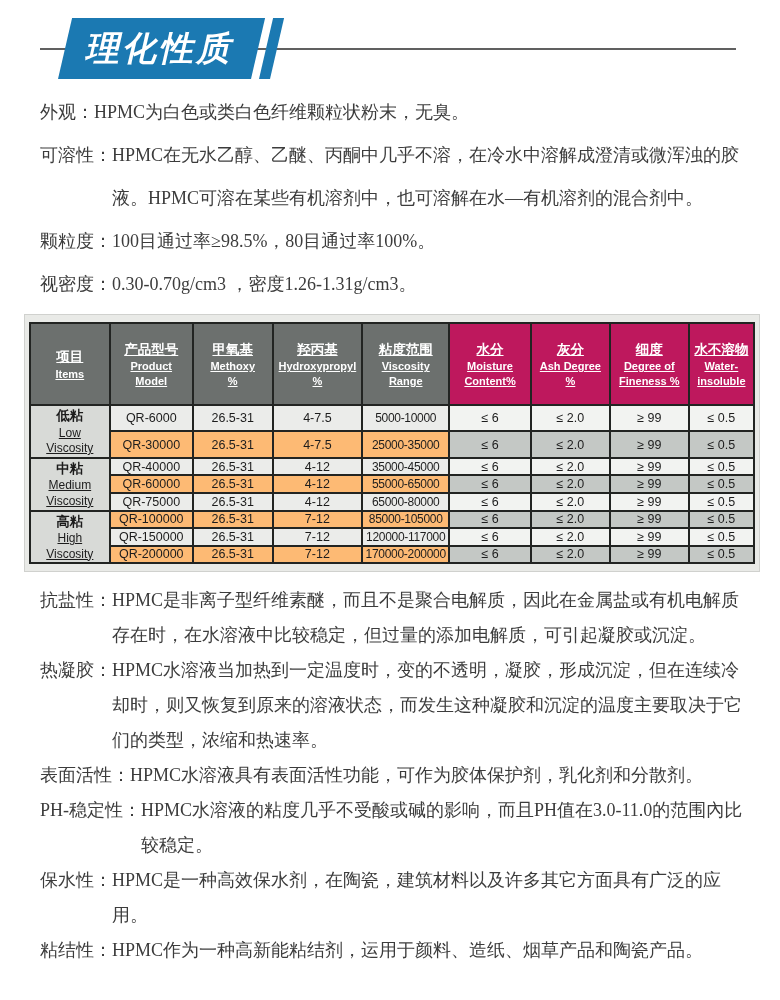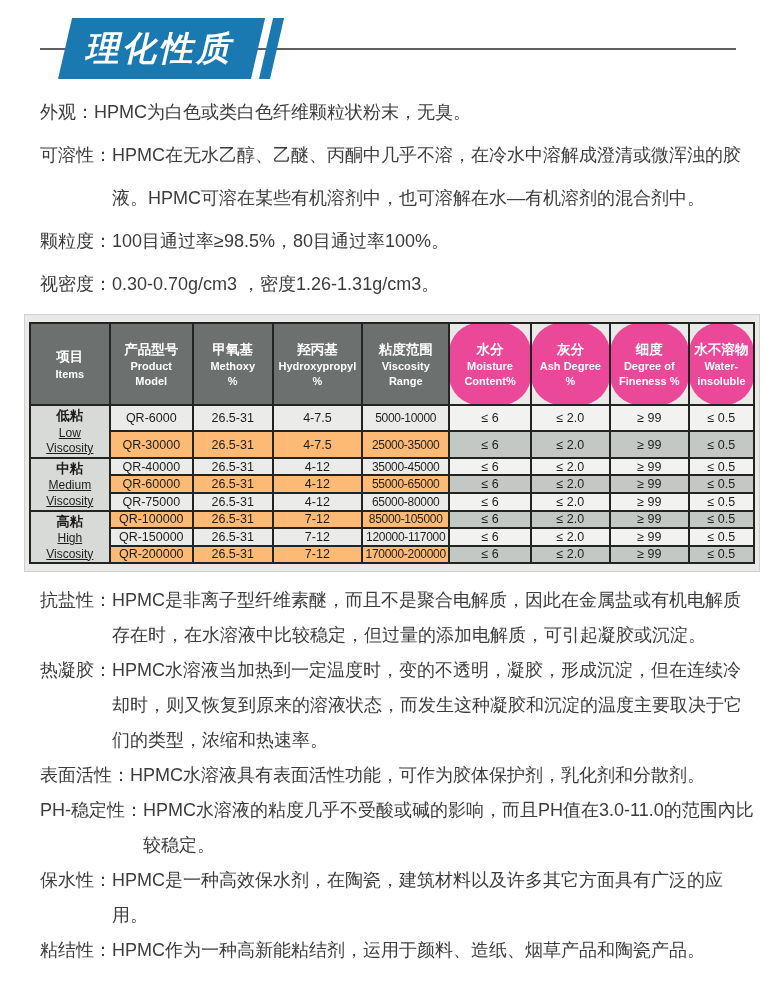--- a/index.html
+++ b/index.html
@@ -18,42 +18,42 @@
   }
   .banner-strip{
     position:absolute;left:259px;top:0;width:11px;height:61px;
     transform:skewX(-13deg);transform-origin:bottom left;
   }
   .banner-title{
     color:#ffffff;font-size:34px;font-weight:bold;letter-spacing:3px;
     white-space:nowrap;
   }
   
-  .text-block{padding:0 23px 0 40px;font-size:18px;}
+  .text-block{padding:0 23px 0 40px;font-size:18px;font-family:Liberation Serif, serif;}
   .block-top{margin-top:12px;line-height:43px;}
   .block-bottom{margin-top:11px;line-height:35px;}
   .para{display:flex;align-items:flex-start;}
   .plabel{white-space:nowrap;flex:0 0 auto;}
   .ptext{flex:1 1 auto;}
   
   .table-photo{
     margin:8px 20px 0 24px;
     background:#e9eae7;border:1px solid #d0d1ce;
     padding:7px 4px;
   }
   table.spec{
     width:100%;border-collapse:collapse;table-layout:fixed;
     border:2px solid #161616;
   }
   table.spec th,table.spec td{
     border:2px solid #222422;text-align:center;vertical-align:middle;
     padding:0 1px;overflow:hidden;
   }
-  thead th{background:#6c706e;color:#ffffff;height:80px;}
-  thead th.lite{background:#ec4899;border-radius:30px;}
+  thead th{background:#6c706e;color:#ffffff;height:80px;text-decoration:underline;}
+  thead th.lite{background:#be185d;}
   thead th .cn{font-size:13.5px;font-weight:bold;line-height:1.45;}
   thead th .en{font-size:11px;font-weight:bold;line-height:1.3;white-space:pre-line;}
   tbody tr{height:15px;}
   tbody td{font-size:12.5px;color:#1d1d1d;}
   td.num{font-size:12px;letter-spacing:-0.3px;}
   .r-light td{background:#ebecea;}
   .r-light td.lite{background:#f2f3f1;}
   .r-dark td{background:#fdba74;}
   .r-dark td.lite{background:#c4c8c5;}
   th.group{background:#d8dad7;color:#1c1c1c;}

